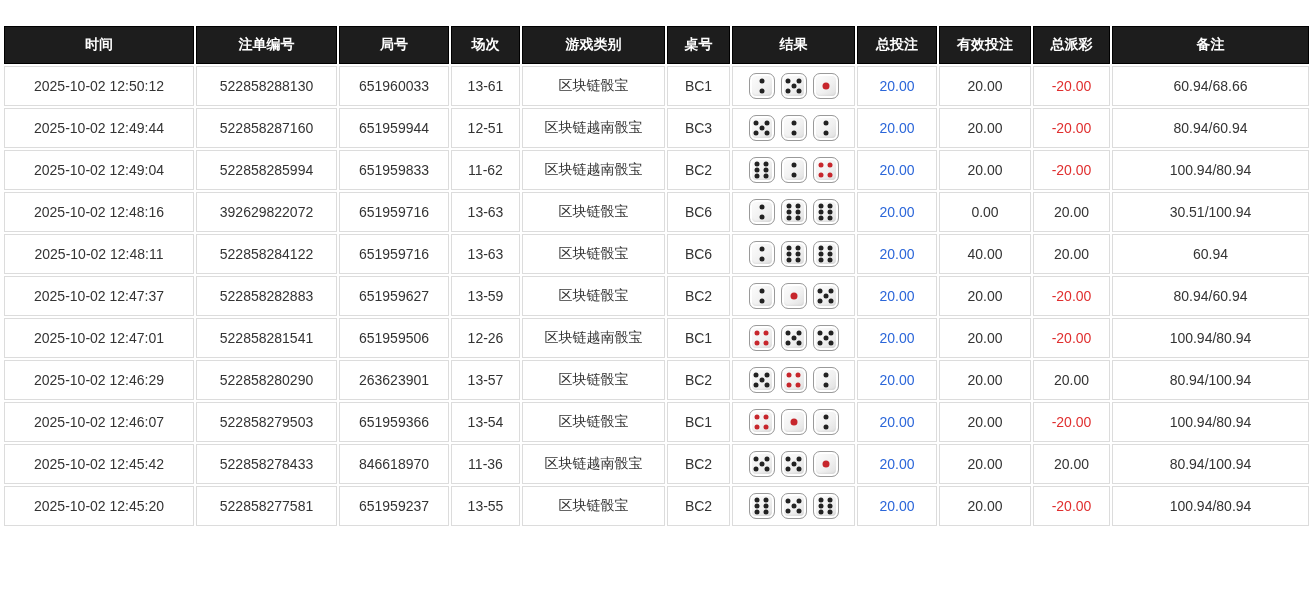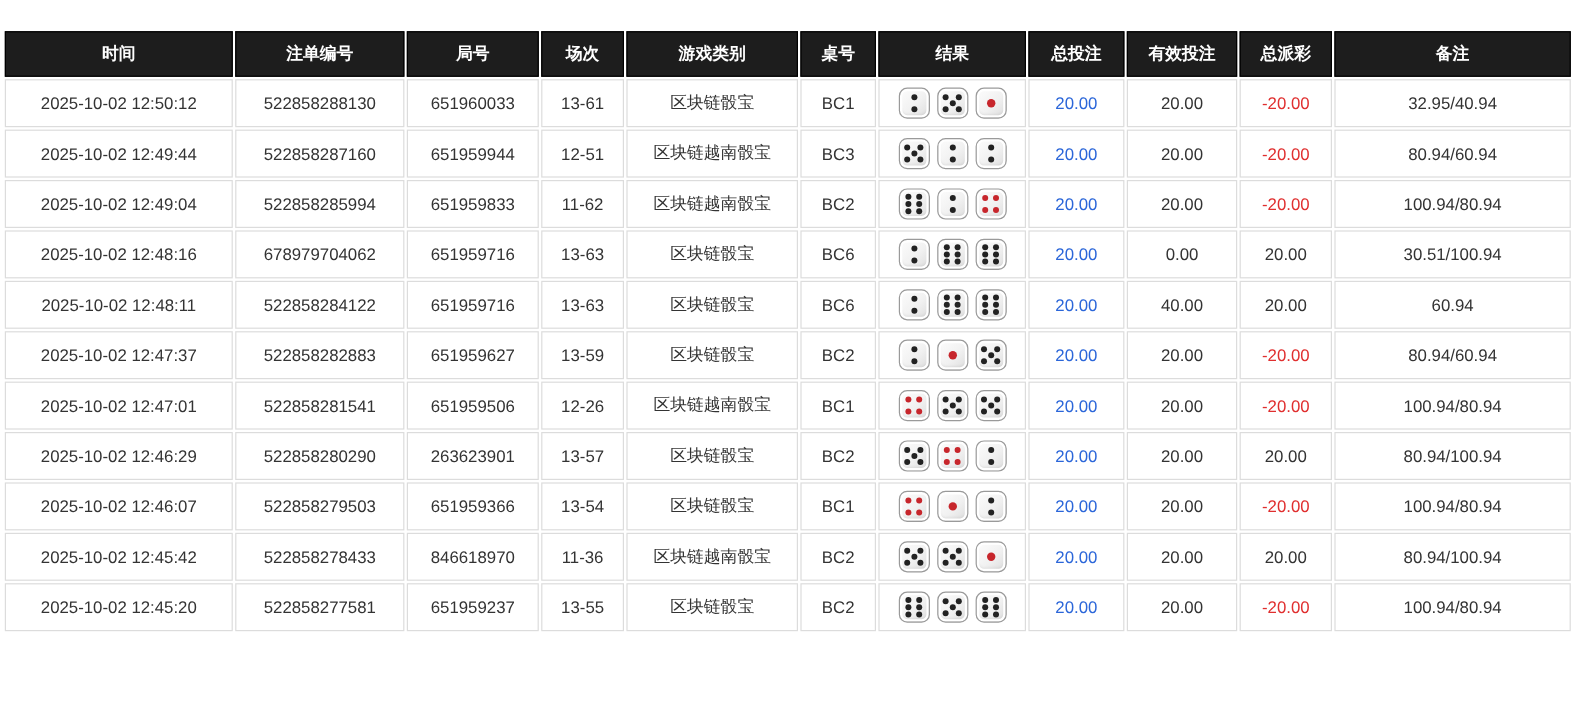--- a/index.html
+++ b/index.html
@@ -133,21 +133,21 @@
               <span class="pip" style="left: 72%; top: 72%;"></span>
             </span>
             <span class="die red one">
               <span class="pip" style="left: 50%; top: 50%;"></span>
             </span>
           </span>
         </td>
         <td><span class="amount-link">20.00</span></td>
         <td>20.00</td>
         <td class="neg">-20.00</td>
-        <td>32.95/40.94</td>
+        <td>60.94/68.66</td>
       </tr>
       <tr>
         <td>2025-10-02 12:49:44</td>
         <td>522858287160</td>
         <td>651959944</td>
         <td>12-51</td>
         <td>区块链越南骰宝</td>
         <td>BC3</td>
         <td>
           <span class="dice-wrap">
@@ -202,21 +202,21 @@
             </span>
           </span>
         </td>
         <td><span class="amount-link">20.00</span></td>
         <td>20.00</td>
         <td class="neg">-20.00</td>
         <td>100.94/80.94</td>
       </tr>
       <tr>
         <td>2025-10-02 12:48:16</td>
-        <td>678979704062</td>
+        <td>392629822072</td>
         <td>651959716</td>
         <td>13-63</td>
         <td>区块链骰宝</td>
         <td>BC6</td>
         <td>
           <span class="dice-wrap">
             <span class="die">
               <span class="pip" style="left: 50%; top: 28%;"></span>
               <span class="pip" style="left: 50%; top: 72%;"></span>
             </span>

